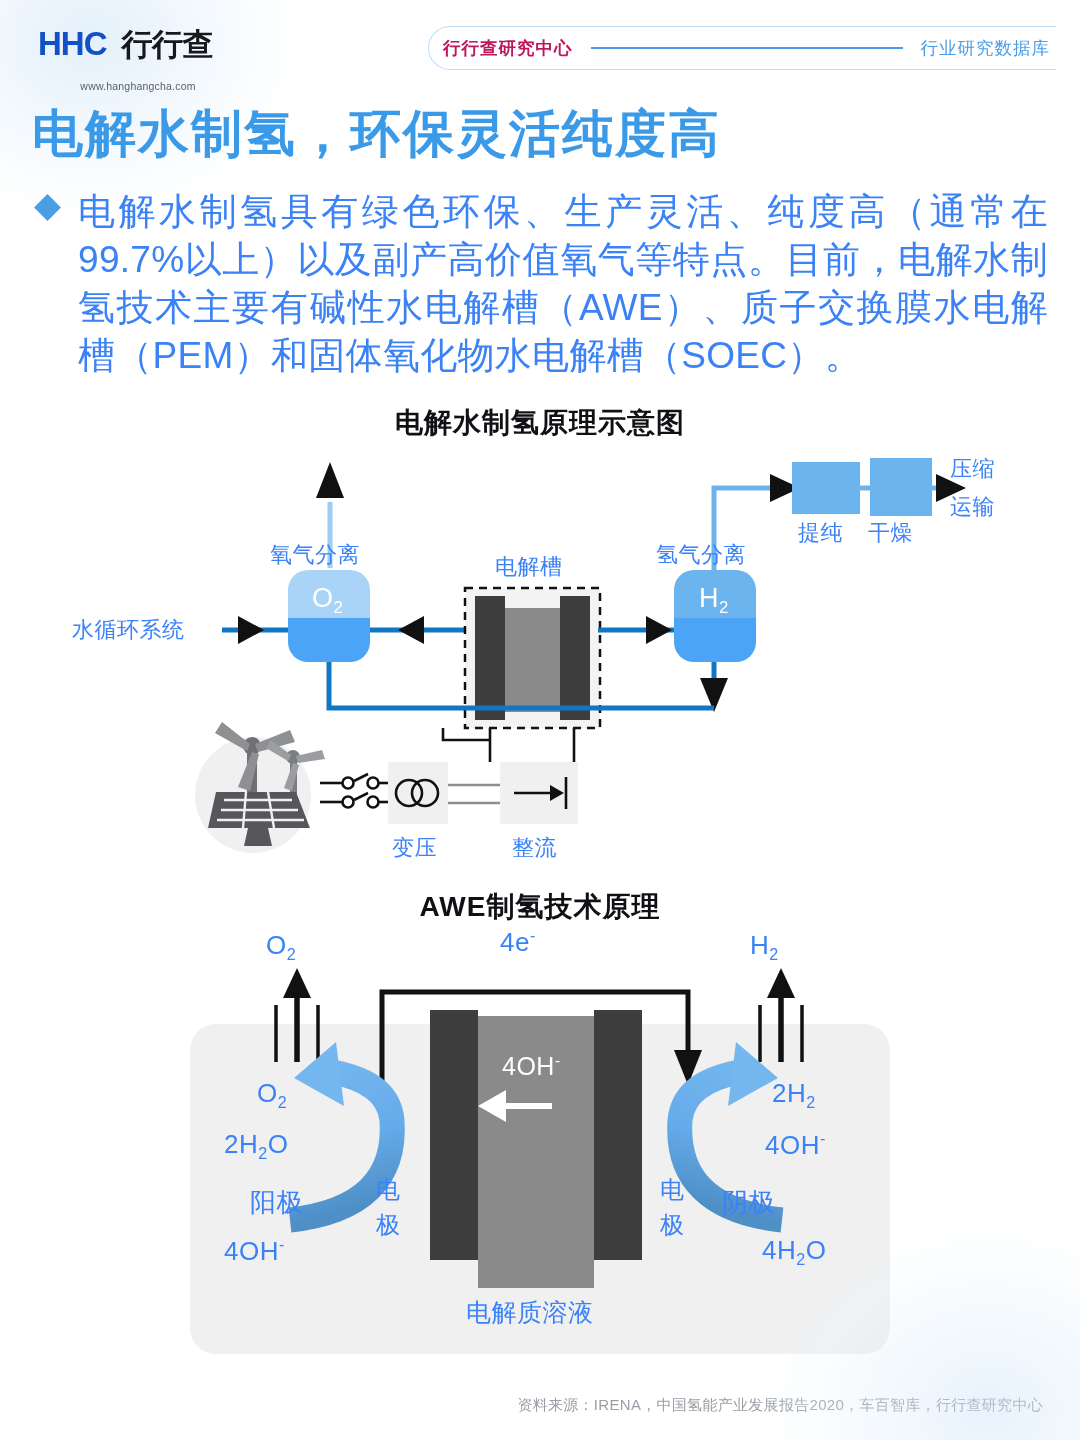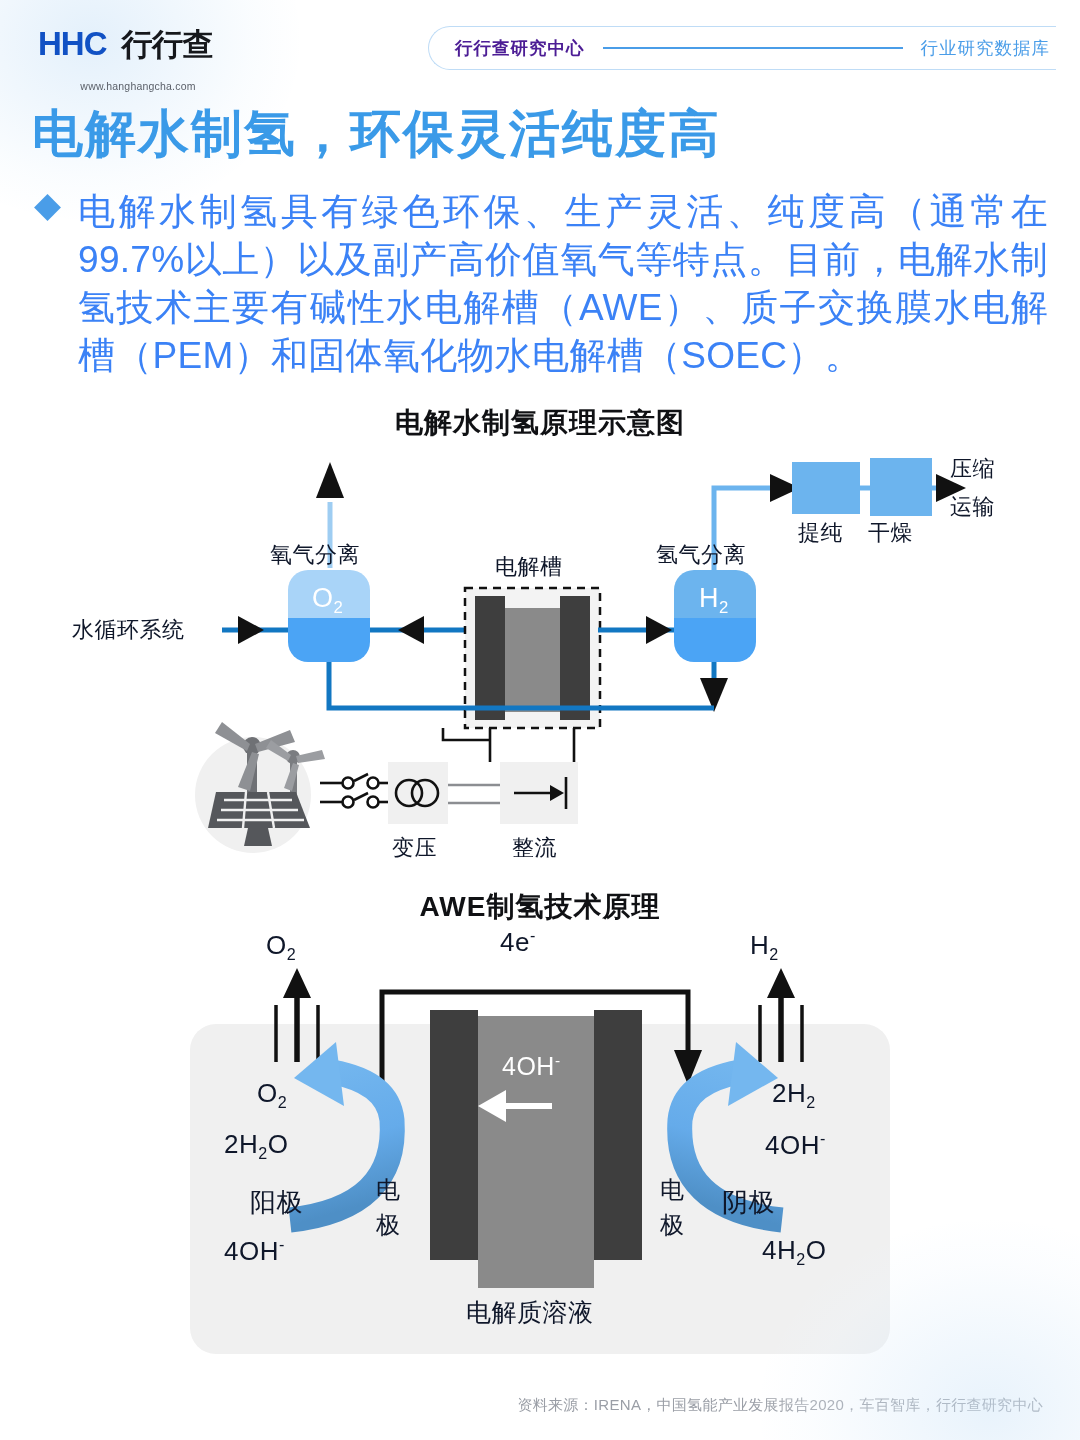--- a/index.html
+++ b/index.html
@@ -49,21 +49,21 @@
   }
   .hdr-pill {
     position: absolute; left: 428px; top: 26px;
     width: 628px; height: 44px;
     border: 1.6px solid #bfdcf6;
     border-right: none;
     border-radius: 23px 0 0 23px;
     display: flex; align-items: center;
   }
   .hdr-pill .pill-left {
-    margin-left: 26px; font-size: 17.5px; font-weight: bold; color: #4c1d95;
+    margin-left: 14px; font-size: 17.5px; font-weight: bold; color: #be185d;
     letter-spacing: 1px; white-space: nowrap;
   }
   .hdr-pill .pill-line {
     flex: 1; height: 2px; background: #4a9de8; margin: 0 18px;
   }
   .hdr-pill .pill-right {
     margin-right: 6px; font-size: 17.5px; font-weight: normal; color: #4a9de8;
     letter-spacing: 1px; white-space: nowrap;
   }
 
@@ -90,21 +90,21 @@
     position: absolute; width: 1080px; text-align: center;
     font-size: 28px; font-weight: bold; color: #101114; letter-spacing: 1px;
   }
   #sec1 { top: 404px; }
   #sec2 { top: 888px; }
 
   
   #diagram1 { position: absolute; left: 0; top: 440px; width: 1080px; height: 440px; }
   #diagram1 svg, #diagram2 svg { display: block; }
   .d-label {
-    position: absolute; font-size: 22px; color: #0f172a; white-space: nowrap;
+    position: absolute; font-size: 22px; color: #3b82f6; white-space: nowrap;
     letter-spacing: .5px;
   }
 
   
   #diagram2 { position: absolute; left: 0; top: 930px; width: 1080px; height: 440px; }
 
   
   .footer {
     position: absolute; left: 0; top: 1396px; width: 1043px;
     text-align: right; font-size: 15px; color: #9a9ea6; letter-spacing: .3px;

